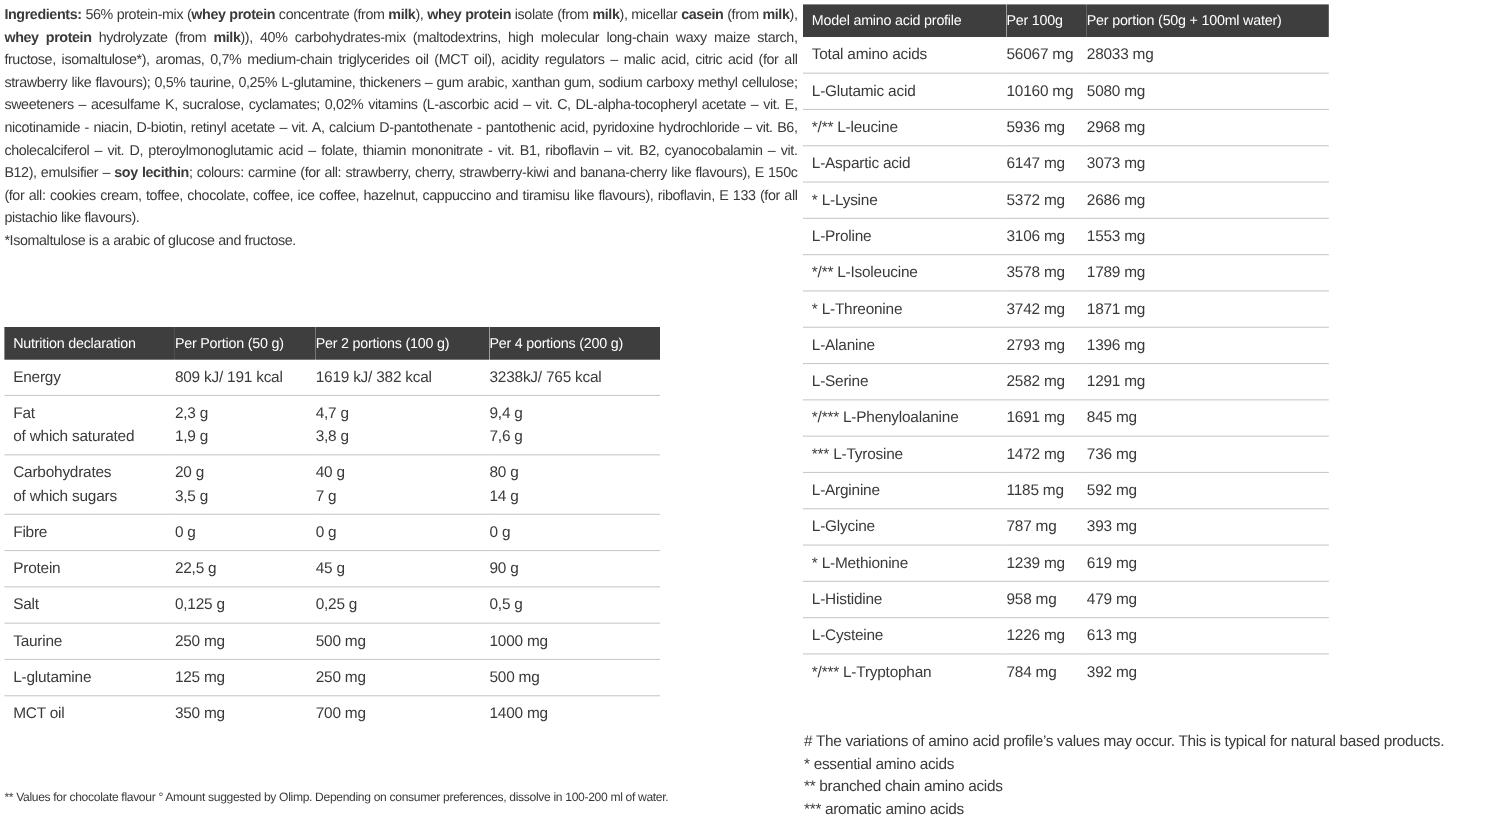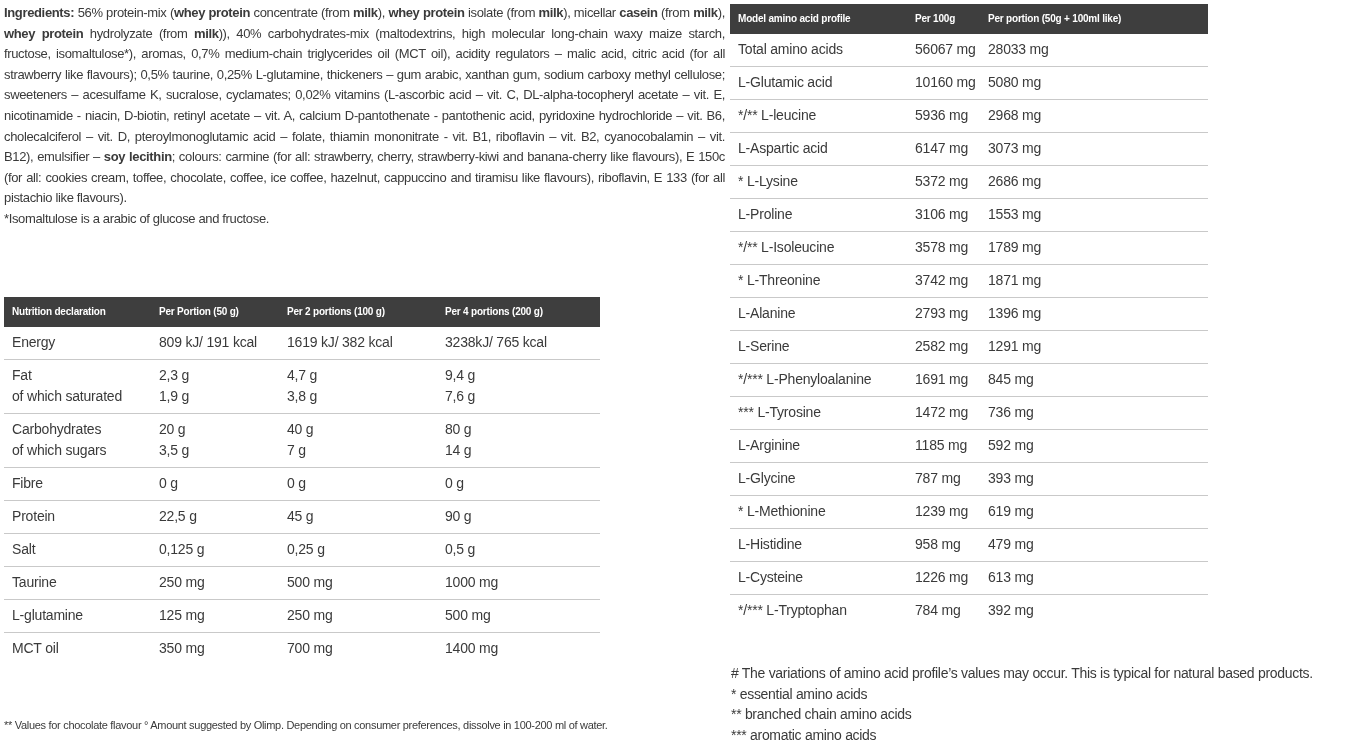--- a/index.html
+++ b/index.html
@@ -30,23 +30,23 @@
   .amino-wrap { position:absolute; left:730px; top:4px; width:478px; }
 
   .right-footnotes {
     position:absolute; left:731px; top:663px; width:629px;
     font-size:14px; line-height:20.5px; letter-spacing:-0.3px;
   }
 
   
   table { border-collapse:collapse; width:100%; table-layout:fixed; font-size:14px; letter-spacing:-0.2px; }
   thead th {
-    background:#3e3e3e; color:#ffffff; font-weight:bold; text-align:left;
+    background:#3e3e3e; color:#ffffff; font-weight:normal; text-align:left;
     padding:4px 4px 5px 0; line-height:21px; white-space:nowrap;
-    font-size:10px; overflow:hidden;
+    font-size:13px; overflow:hidden;
   }
   thead th:first-child { padding-left:8px; }
   tbody td {
     padding:5px 4px 6px 0; vertical-align:top;
     line-height:21px; white-space:pre-line;
   }
   tbody td:first-child { padding-left:8px;margin-top:12px; }
   tbody tr + tr td { border-top:1px solid #c9c9c9; }
 </style>
 </head>
@@ -148,21 +148,21 @@
     <table>
       <colgroup>
           <col style="width:185px">
           <col style="width:73px">
           <col>
         </colgroup>
       <thead>
         <tr>
           <th>Model amino acid profile</th>
           <th>Per 100g</th>
-          <th>Per portion (50g + 100ml like)</th>
+          <th>Per portion (50g + 100ml water)</th>
         </tr>
       </thead>
       <tbody>
           <tr>
             <td>Total amino acids</td>
             <td>56067 mg</td>
             <td>28033 mg</td>
           </tr>
           <tr>
             <td>L-Glutamic acid</td>

